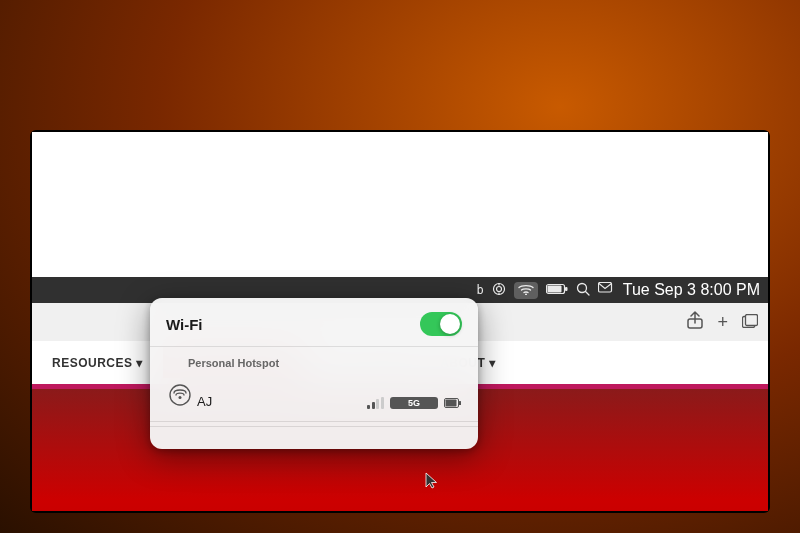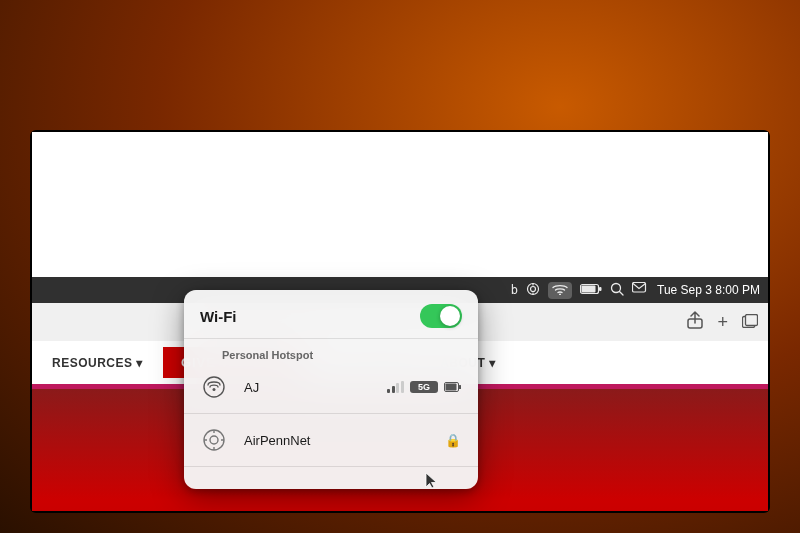--- a/index.html
+++ b/index.html
@@ -35,21 +35,21 @@
     }
 
     .menubar-icon {
       color: #fff;
       font-size: 13px;
       opacity: 0.9;
     }
 
     .menubar-time {
       color: #fff;
-      font-size: 12px;
+      font-size: 16px;
       font-weight: 500;
       white-space: nowrap;
     }
 
     
     .browser-chrome {
       position: absolute;
       top: 171px;
       left: 0;
       right: 0;
@@ -131,23 +131,23 @@
       height: 200px;
       display: flex;
       align-items: flex-end;
       gap: 8px;
       padding: 0 20px;
     }
 
     
     .wifi-panel {
       position: absolute;
-      top: 158px;
+      top: 166px;
       right: 290px;
-      width: 294px;
+      width: 328px;
       background: rgba(245,245,245,0.97);
       border-radius: 12px;
       box-shadow: 0 8px 32px rgba(0,0,0,0.4), 0 2px 8px rgba(0,0,0,0.3);
       z-index: 200;
       overflow: hidden;
       backdrop-filter: blur(20px);
     }
 
     .wifi-header {
       display: flex;
@@ -188,23 +188,23 @@
       font-size: 11px;
       font-weight: 600;
       color: #666;
       padding: 10px 16px 4px;
       text-transform: none;
       margin-left: 22px;
     }
 
     .wifi-network-row {
       display: flex;
-      align-items: center;
+      align-items: flex-end;
       padding: 8px 16px;
-      gap: 16px;
+      gap: 3px;
       cursor: pointer;
     }
 
     .network-icon {
       width: 28px;
       height: 28px;
       display: flex;
       align-items: center;
       justify-content: center;
       font-size: 16px;
@@ -236,21 +236,21 @@
       width: 3px;
       background: #555;
       border-radius: 1px;
     }
 
     .badge-5g {
       background: #555;
       color: #fff;
       font-size: 9px;
       font-weight: 700;
-      padding: 1px 8px;
+      padding: 1px 18px;
       border-radius: 3px;
     }
 
     .lock-icon {
       font-size: 13px;
       color: #888;
     }
 
     .separator {
       height: 1px;
@@ -426,34 +426,20 @@
           <svg width="18" height="10" viewBox="0 0 18 10" fill="none">
             <rect x="0.5" y="0.5" width="14" height="9" rx="1.5" stroke="#555" stroke-width="1"></rect>
             <rect x="15" y="3" width="2" height="4" rx="0.5" fill="#555"></rect>
             <rect x="1.5" y="1.5" width="11" height="7" rx="0.8" fill="#555"></rect>
           </svg>
         </div>
       </div>
 
       <div class="separator"></div>
 
-      <div class="wifi-network-row">
-        <div class="network-icon">
-          <svg width="22" height="22" viewBox="0 0 22 22" fill="none">
-            <circle cx="11" cy="11" r="10" stroke="#777" stroke-width="1.4"></circle>
-            <circle cx="11" cy="11" r="4" stroke="#777" stroke-width="1.4"></circle>
-            <line x1="11" y1="1" x2="11" y2="4" stroke="#777" stroke-width="1.4"></line>
-            <line x1="11" y1="18" x2="11" y2="21" stroke="#777" stroke-width="1.4"></line>
-            <line x1="1" y1="11" x2="4" y2="11" stroke="#777" stroke-width="1.4"></line>
-            <line x1="18" y1="11" x2="21" y2="11" stroke="#777" stroke-width="1.4"></line>
-          </svg>
-        </div>
-        <span class="network-name">AirPennNet</span>
-        <span class="lock-icon">🔒</span>
-      </div>
 
       <div class="separator"></div>
 
       <div class="wifi-menu-item">
         
         
       </div>
 
     </div>
 

